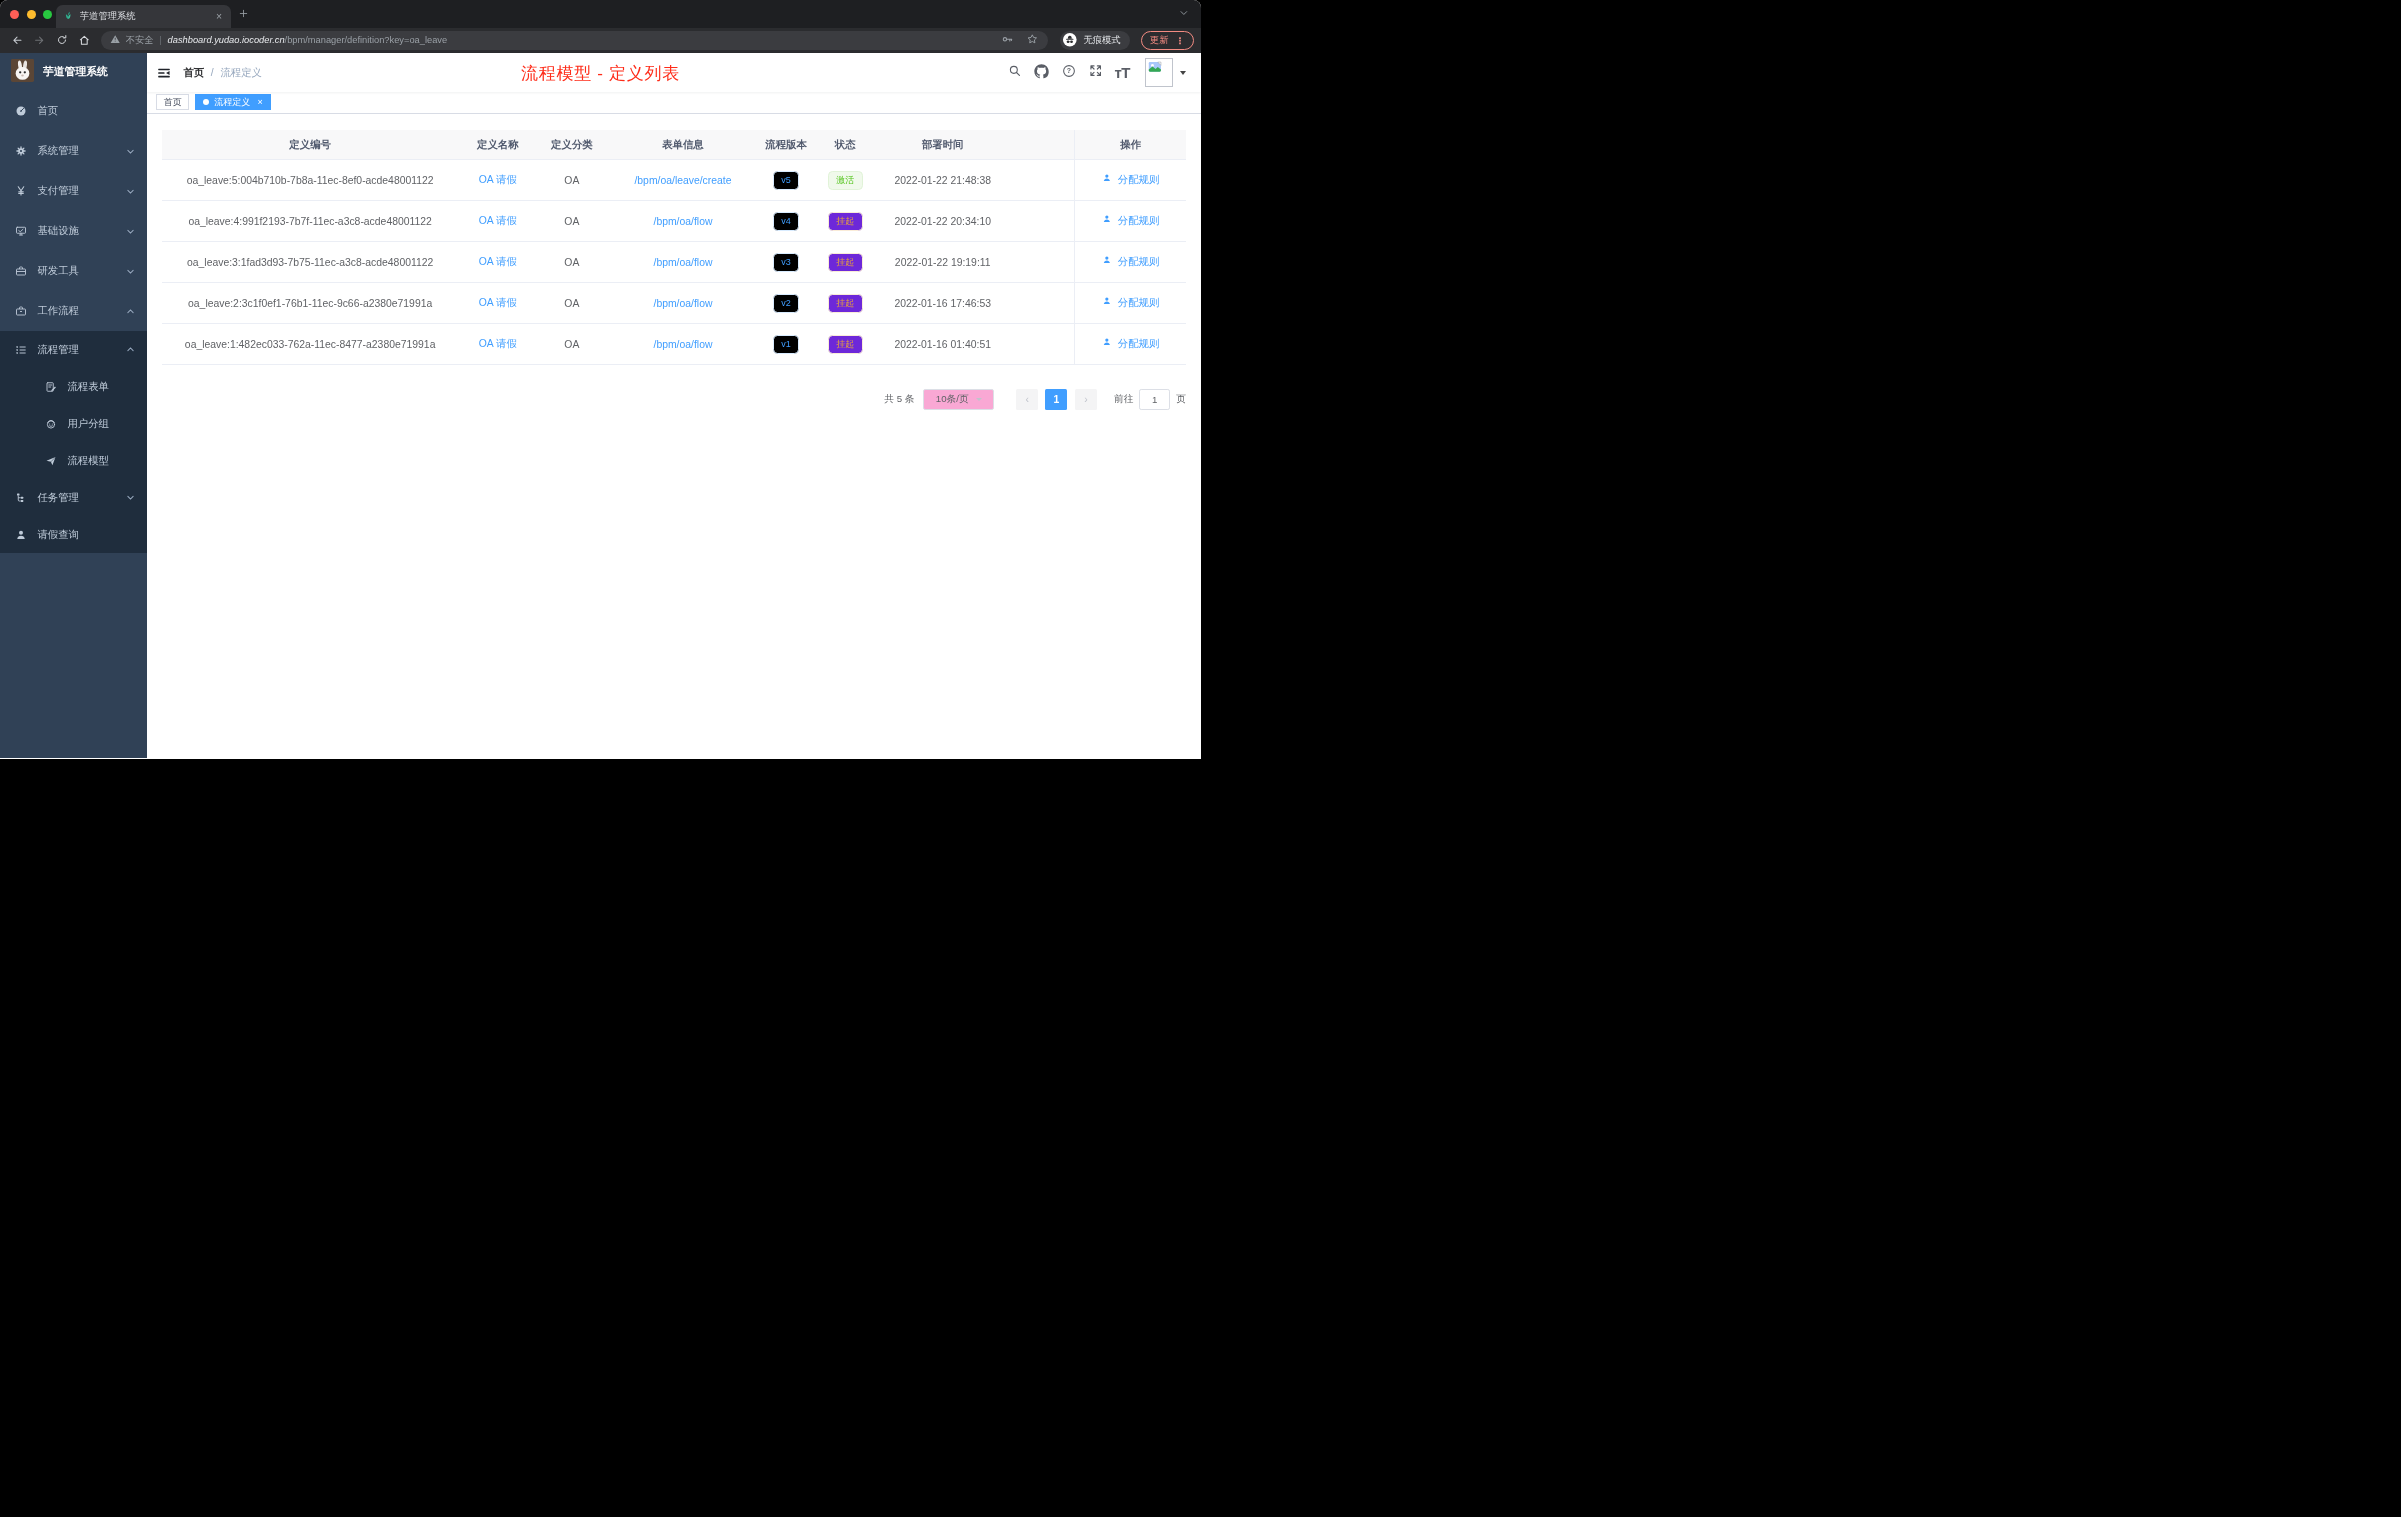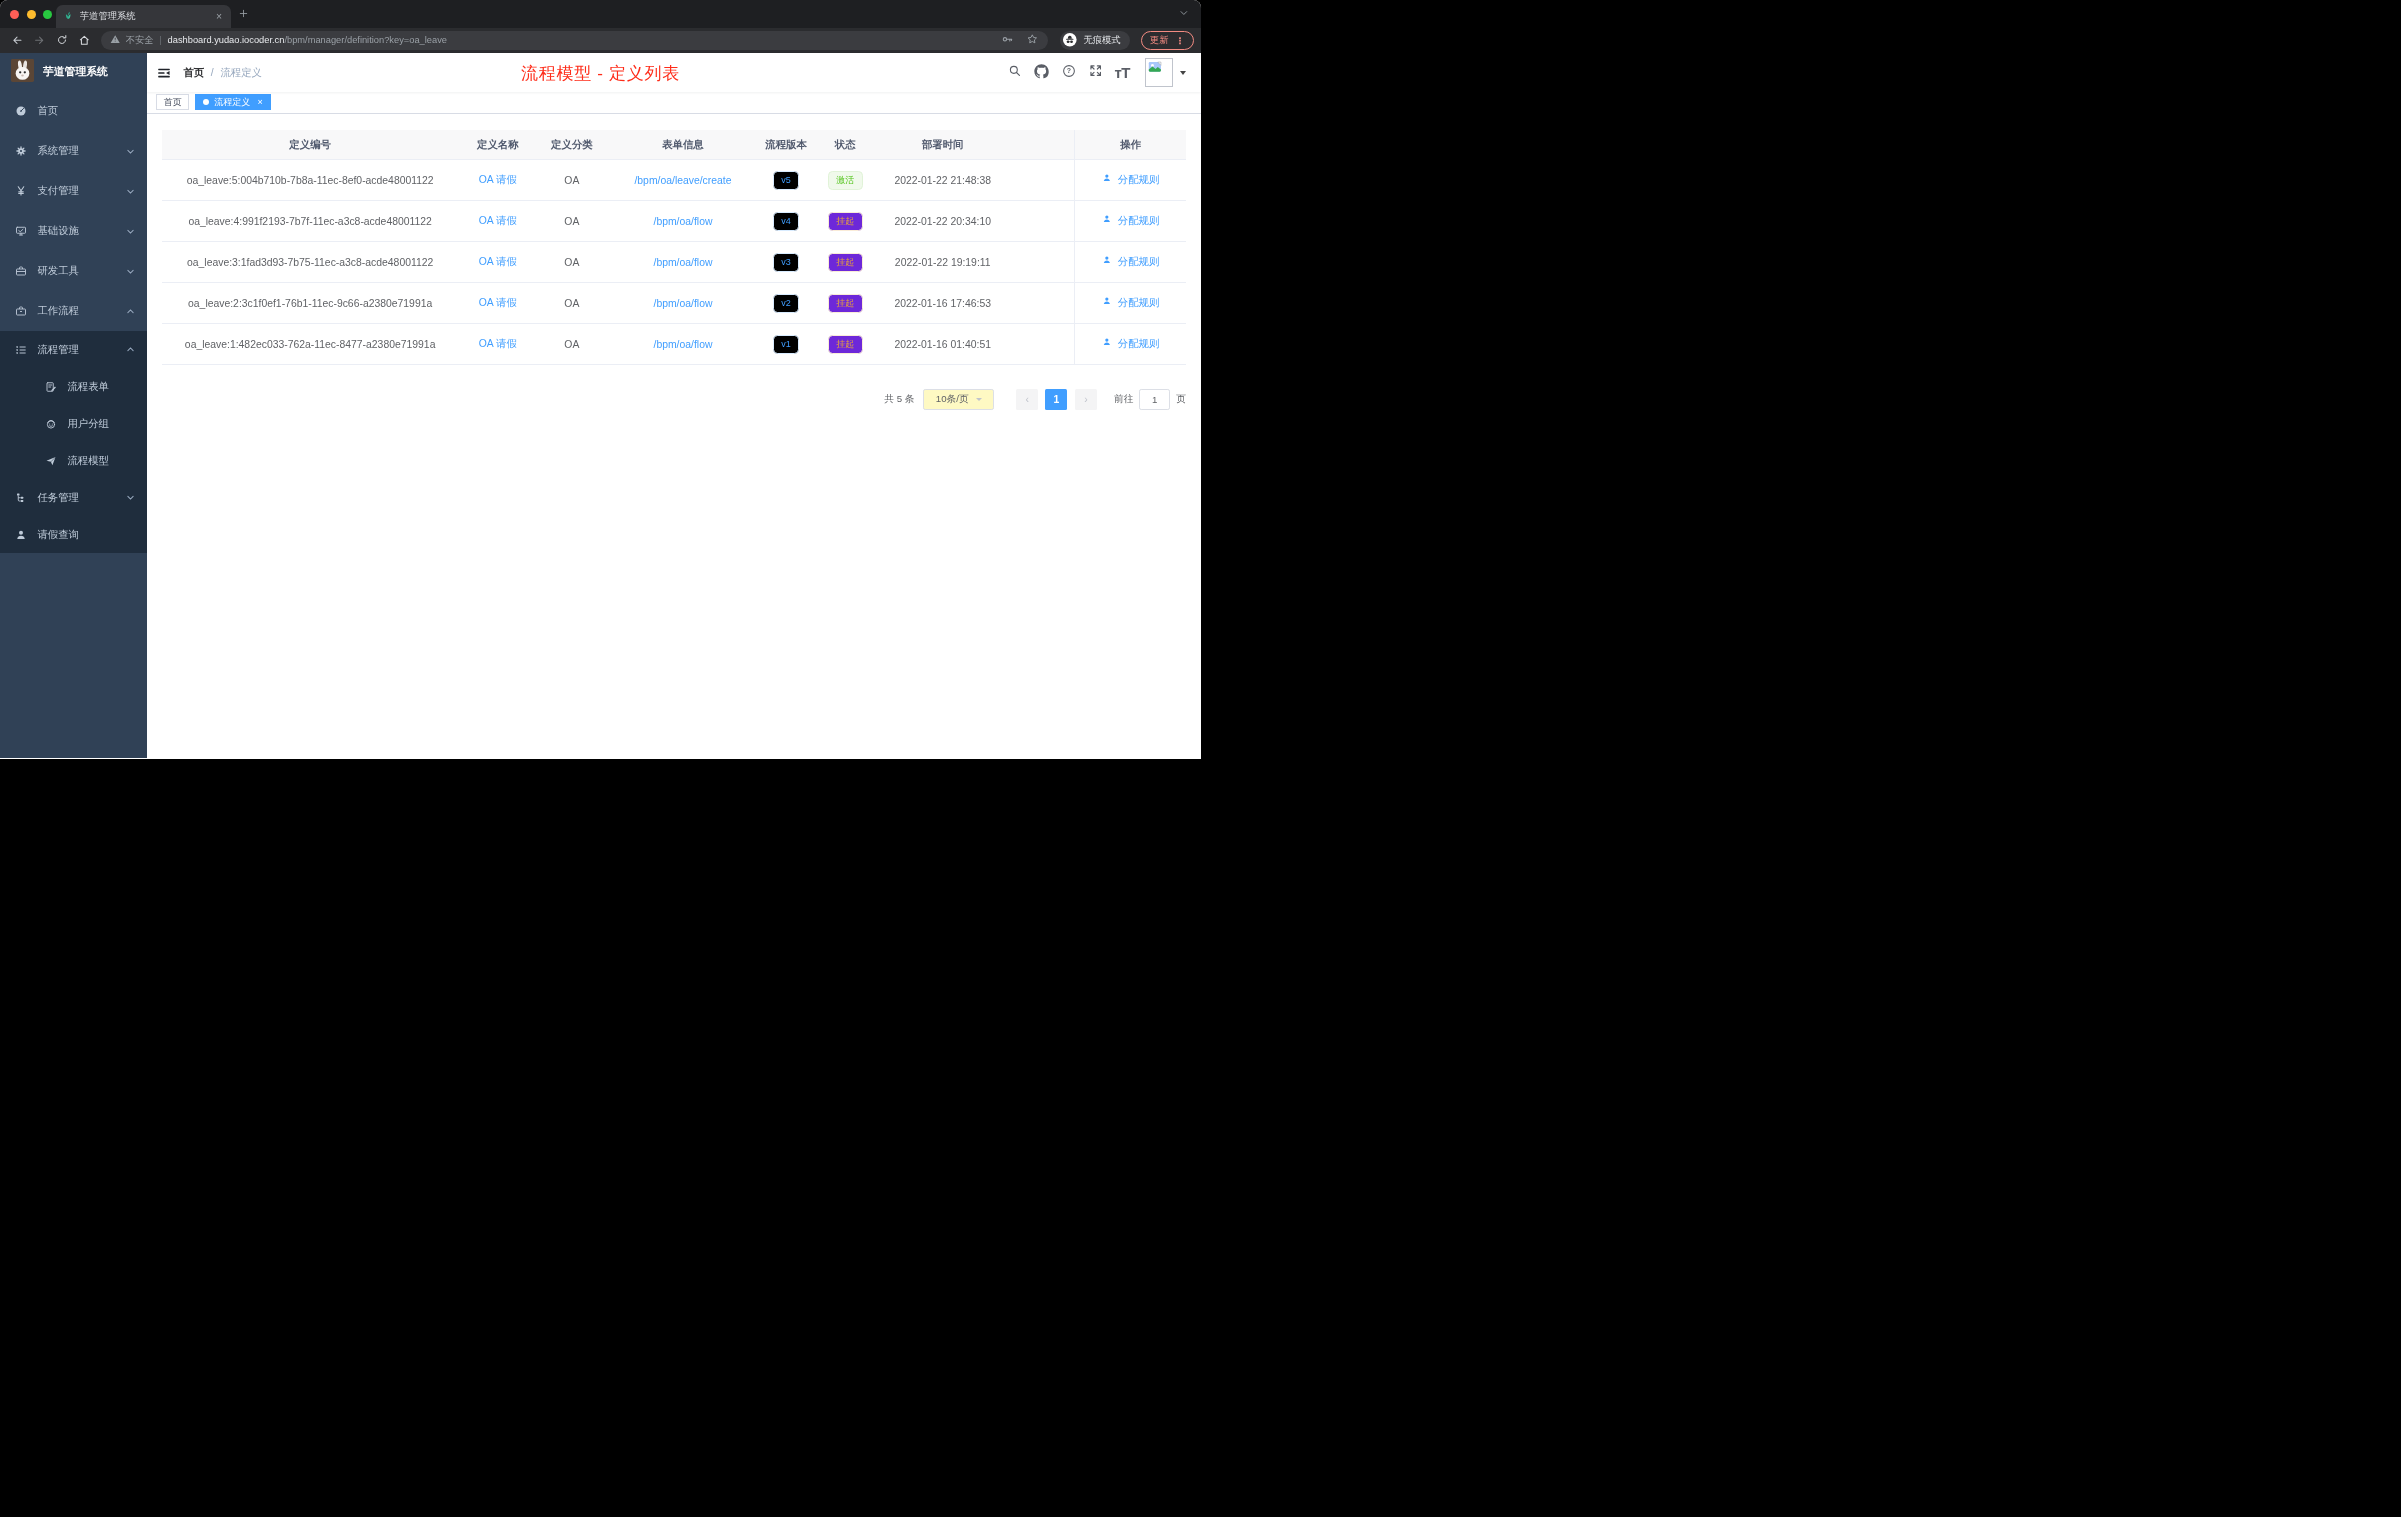--- a/index.html
+++ b/index.html
@@ -18,21 +18,21 @@
   .chrome-tab .title { flex:1; margin-left:6px; white-space:nowrap; overflow:hidden; }
   .tab-close { color:#9aa0a6; font-size:10.4px; padding:0 1.5px; }
   .newtab { margin:0 0 6px 7.4px; color:#9aa0a6; }
   .tabsearch { position:absolute; right:12px; bottom:7.4px; color:#9aa0a6; }
 
   .btoolbar { height:25px; background:#2b2c2f; display:flex; align-items:center; padding:0 7.4px; gap:3px; }
   .nav-btn { width:19.3px; height:19.3px; display:flex; align-items:center; justify-content:center; border-radius:50%; }
   .urlbar { flex:1; height:19.3px; background:#3b3c40; border-radius:9.7px; display:flex;
     align-items:center; padding:0 9px; color:#9aa0a6; font-size:9.3px; margin:0 4.5px; }
   .url-divider { width:0.7px; height:9.7px; background:#5f6368; margin:0 6.7px; }
-  .url-host { color:#e8eaed; } .url-path { color:#9aa0a6; }
+  .url-host { color:#e8eaed;font-style:italic; } .url-path { color:#9aa0a6; }
   .urlbar .spacer { flex:1; }
   .incog { height:19.3px; background:#3b3c40; border-radius:9.7px; display:flex; align-items:center;
     gap:6px; padding:0 9.7px 0 2.2px; color:#e8eaed; font-size:9.3px; margin-left:4.5px; white-space:nowrap; }
   .update-btn { height:19.3px; border:0.7px solid #f28b82; border-radius:9.7px; color:#f28b82;
     display:flex; align-items:center; gap:6.7px; padding:0 8.2px; font-size:9.3px; margin-left:7.4px; white-space:nowrap; }
   .vdots { letter-spacing:0; font-weight:700; }
 
   
   .app { display:flex; height:705px; }
   .sidebar { width:147px; background:#304156; color:#bfcbd9; flex-shrink:0; overflow:hidden; }
@@ -87,21 +87,21 @@
   .pill-act { background:#f0f9eb; border-color:#e1f3d8; color:#52c41a; }
   .pill-sus { background:#6d28d9; border-color:#faecd8; color:#e6a23c;text-align:center; }
   .action-link { color:#409eff; display:inline-flex; align-items:flex-start; gap:6px;
     font-size:10.4px; text-decoration:none; cursor:pointer; }
 
   .pager { display:flex; align-items:center; justify-content:flex-end; margin-top:24px;
     font-size:9.7px; color:#606266; }
   .pg-total { margin-right:9px; }
   .pg-select { width:71px; height:21px; border:0.7px solid #dcdfe6; border-radius:2.2px;
     display:flex; align-items:center; justify-content:center; gap:7.4px; color:#606266;
-    background:#fef9c3; cursor:pointer; margin-right:18px; }
+    background:#f9a8d4; cursor:pointer; margin-right:18px; }
   .pg-sel-chev { width:0; height:0; border-left:3px solid transparent; border-right:3px solid transparent;
     border-top:3.7px solid #c0c4cc; }
   .pg-btn { min-width:22px; height:21px; border-radius:1.5px; background:#f4f4f5; color:#c0c4cc;
     display:flex; align-items:center; justify-content:center; font-size:10.4px; margin:0 3.7px; cursor:pointer; }
   .pg-btn.cur { background:#409eff; color:#fff; font-weight:600; }
   .pg-goto { display:flex; align-items:center; gap:6px; margin-left:13.4px; }
   .pg-goto input { width:31px; height:21px; border:0.7px solid #dcdfe6; border-radius:2.2px;
     text-align:center; font-size:9.7px; color:#606266; outline:none;
     font-family:"Liberation Sans","DejaVu Sans",sans-serif; }
   .tt { font-size:15px; font-weight:700; letter-spacing:-0.7px; }

